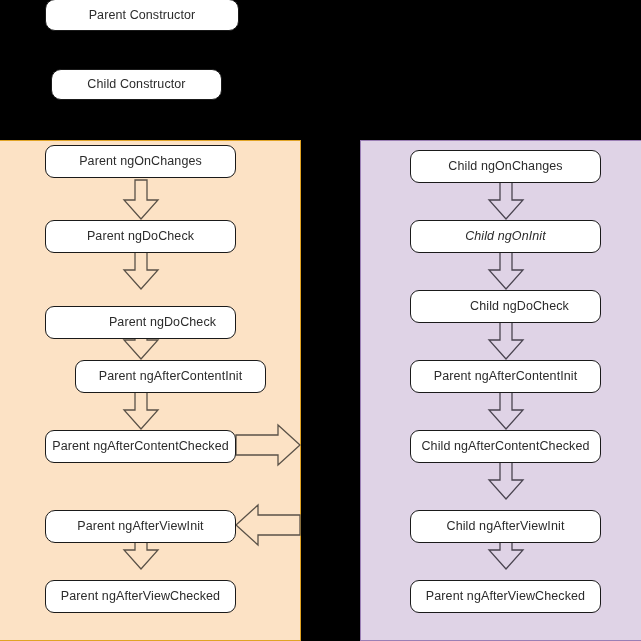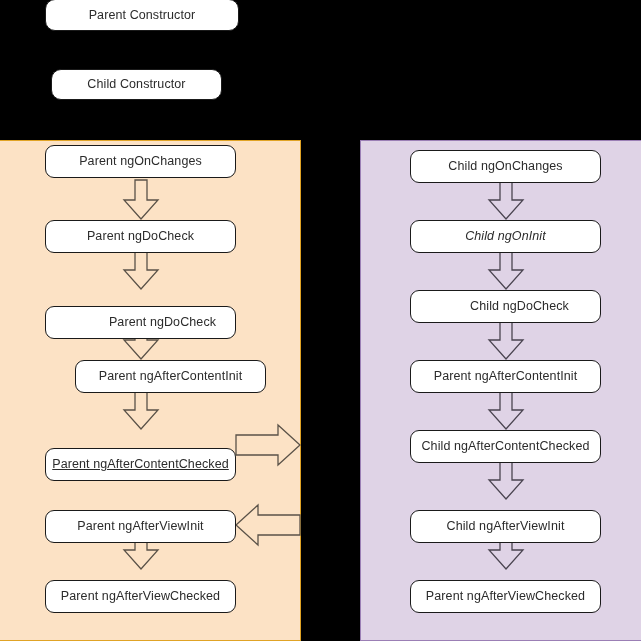--- a/index.html
+++ b/index.html
@@ -165,22 +165,22 @@
     <svg width="46" height="40" viewBox="0 0 46 40">
         <path class="ashape" d="M17 0 L29 0 L29 20 L40 20 L23 39 L6 20 L17 20 Z"></path>
       </svg>
   </div>
 
   <div class="col-left">
     <div class="node" style="top:133px;margin-top:12px;">Parent ngOnChanges</div>
     <div class="node" style="top:220px;">Parent ngDoCheck</div>
     <div class="node" style="top:306px;padding-left:44px;">Parent ngDoCheck</div>
     <div class="node" style="top:360px;margin-left:30px;">Parent ngAfterContentInit</div>
-    <div class="node" style="top:448px;text-decoration:underline;">Parent ngAfterContentChecked</div>
-    <div class="node" style="top:510px;">Parent ngAfterViewInit</div>
+    <div class="node" style="top:430px;">Parent ngAfterContentChecked</div>
+    <div class="node" style="top:510px;border-radius:10px;">Parent ngAfterViewInit</div>
     <div class="node" style="top:580px;text-align:center;">Parent ngAfterViewChecked</div>
   </div>
 
   <div class="col-right">
     <div class="node" style="top:150px;">Child ngOnChanges</div>
     <div class="node" style="top:220px;font-style:italic;">Child ngOnInit</div>
     <div class="node" style="top:290px;padding-left:28px;">Child ngDoCheck</div>
     <div class="node" style="top:360px;">Parent ngAfterContentInit</div>
     <div class="node" style="top:430px;">Child ngAfterContentChecked</div>
     <div class="node" style="top:510px;">Child ngAfterViewInit</div>

